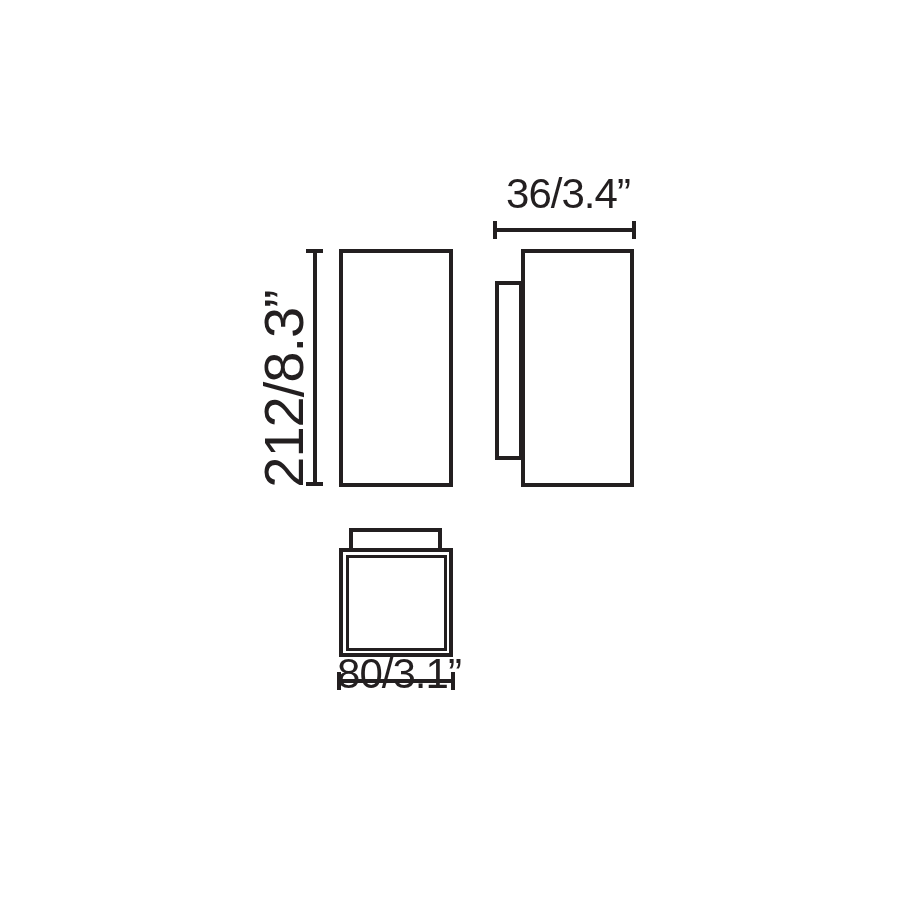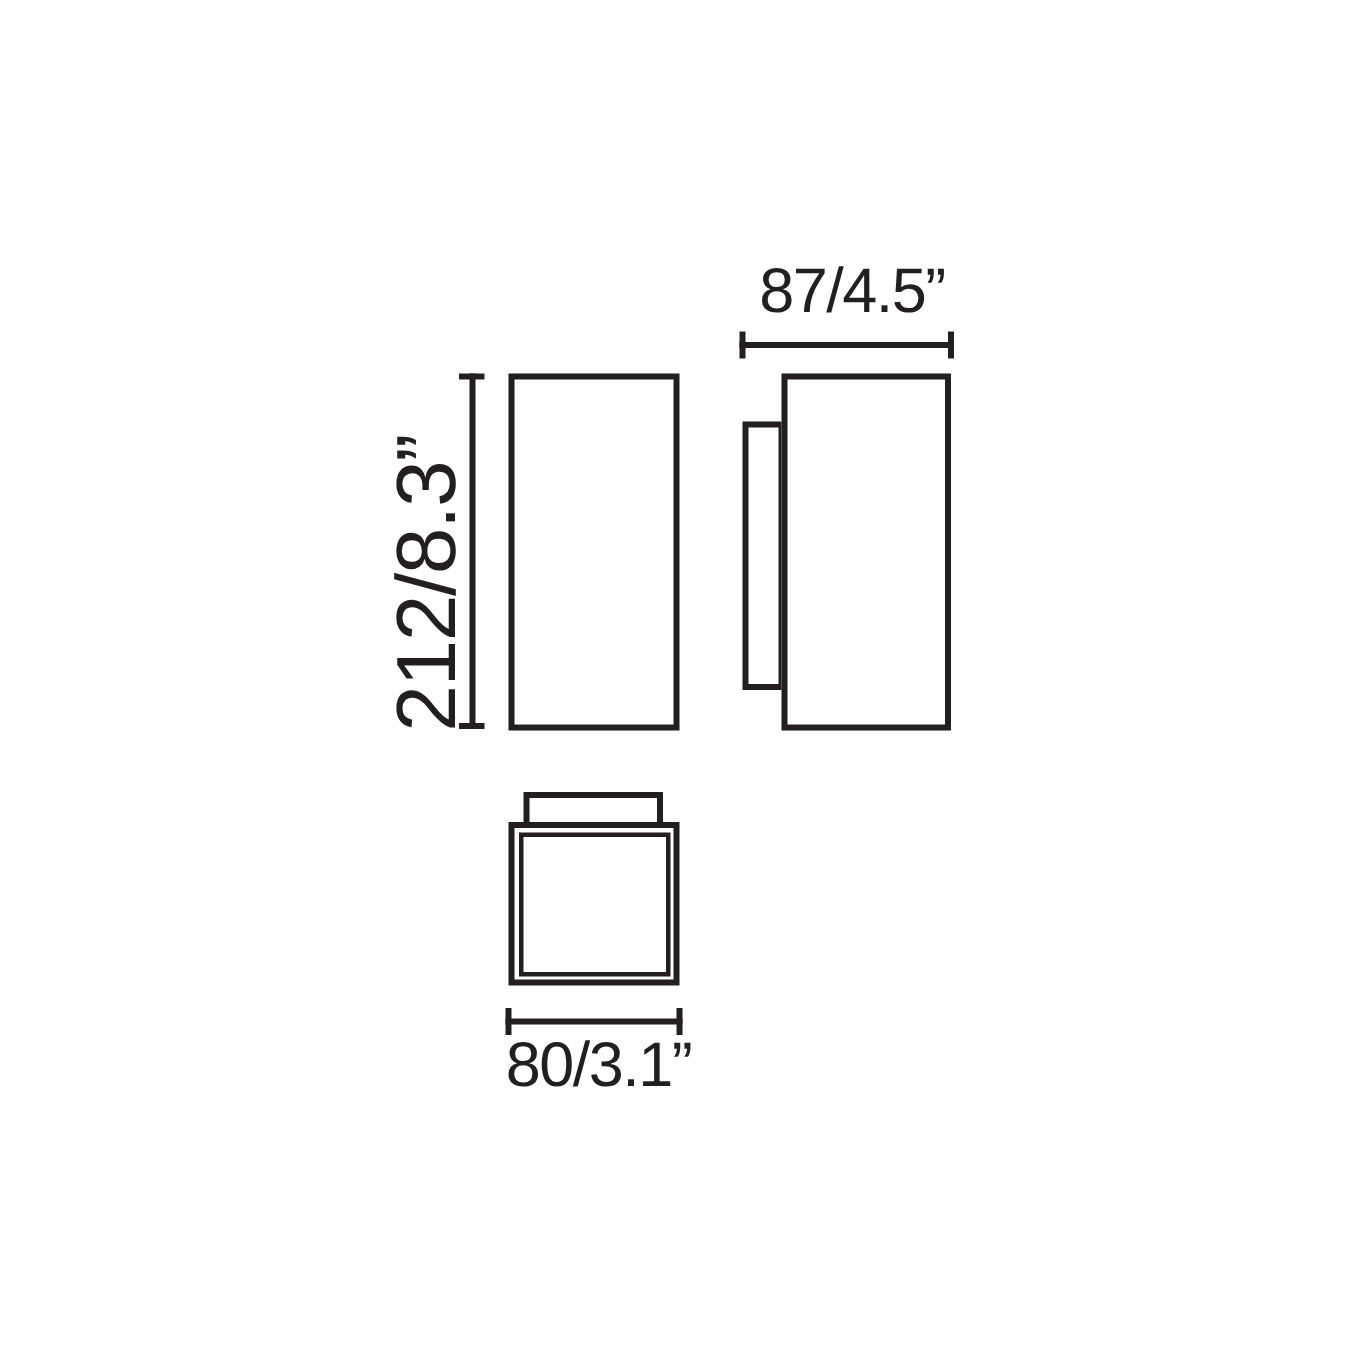--- a/index.html
+++ b/index.html
@@ -65,41 +65,41 @@
 
   
   .top-tab          { left: 349px; top: 528px; width: 93px;  height: 24px; }
   .top-outer        { left: 339px; top: 548px; width: 114px; height: 109px; }
   .top-inner        { left: 346px; top: 555px; width: 101px; height: 96px; }
 
   
   .w-dim-line       { left: 337px; top: 679px; width: 118px; height: 4px; }
   .w-dim-tick-l     { left: 337px; top: 672px; width: 4px;   height: 18px; }
   .w-dim-tick-r     { left: 451px; top: 672px; width: 4px;   height: 18px; }
-  .w-dim-label      { left: 399px; top: 710px; }
+  .w-dim-label      { left: 399px; top: 674px; }
 </style>
 </head>
 <body>
 
 <div class="stage">
 
   <div class="outline front-view"></div>
 
   <div class="stroke h-dim-line"></div>
   <div class="stroke h-dim-tick-top"></div>
   <div class="stroke h-dim-tick-bot"></div>
   <div class="dim-label vertical h-dim-label">212/8.3”</div>
 
   <div class="outline side-plate"></div>
   <div class="outline side-body"></div>
 
   <div class="stroke d-dim-line"></div>
   <div class="stroke d-dim-tick-l"></div>
   <div class="stroke d-dim-tick-r"></div>
-  <div class="dim-label d-dim-label">87/4.5”</div>
+  <div class="dim-label d-dim-label">36/3.4”</div>
 
   <div class="outline top-tab"></div>
   <div class="outline top-outer"></div>
   <div class="outline thin top-inner"></div>
 
   <div class="stroke w-dim-line"></div>
   <div class="stroke w-dim-tick-l"></div>
   <div class="stroke w-dim-tick-r"></div>
   <div class="dim-label w-dim-label">80/3.1”</div>
 

